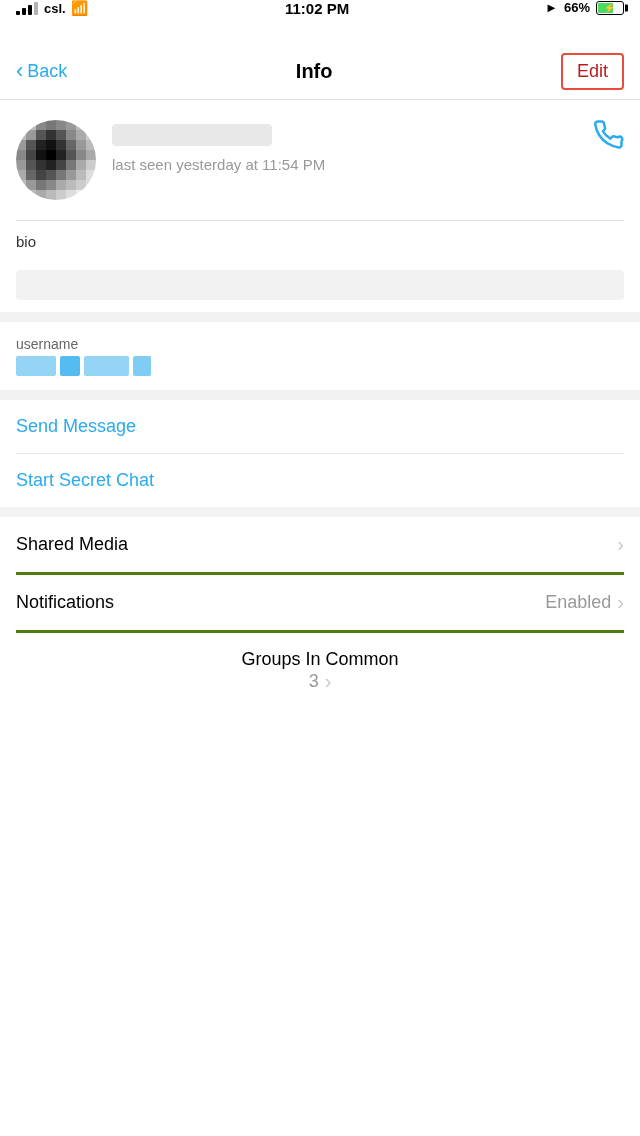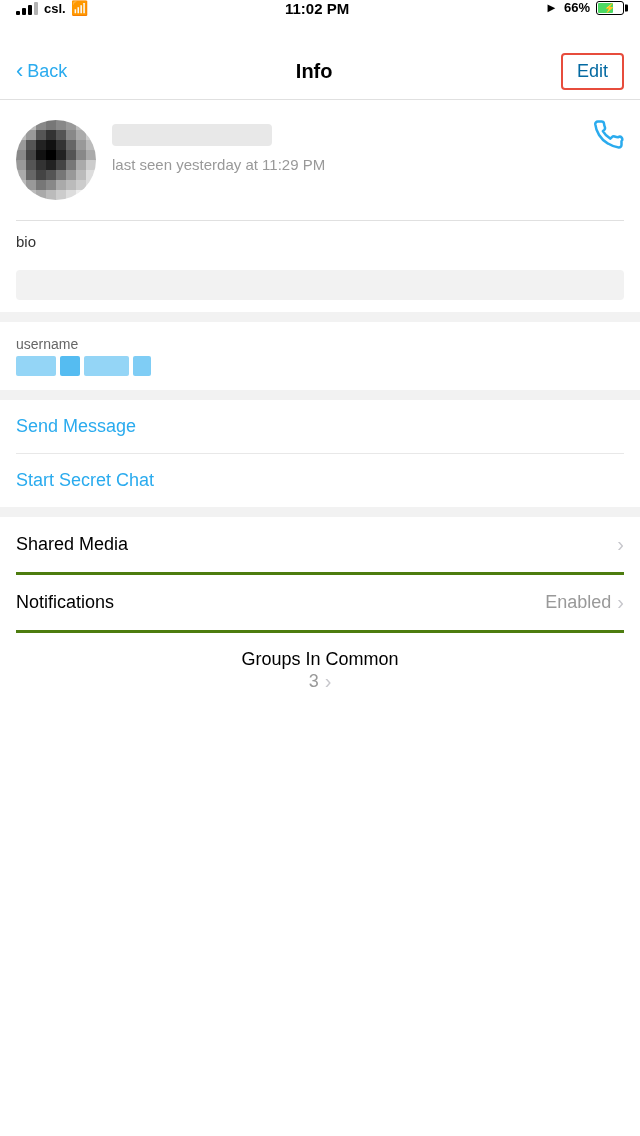--- a/index.html
+++ b/index.html
@@ -119,21 +119,21 @@
       font-size: 22px;
       line-height: 1;
       margin-top: -2px;
     }
     .nav-title {
       font-size: 20px;
       font-weight: 700;
       color: #000;
     }
     .nav-edit {
-      color: #0369a1;
+      color: #b91c1c;
       font-size: 18px;
       cursor: pointer;
       border: 2.5px solid #e74c3c;
       padding: 6px 14px;
       border-radius: 4px;
     }
 
     
     .profile-section {
       background: #fff;
@@ -397,21 +397,21 @@
         <div class="px" style="background:#bbb;"></div>
         <div class="px" style="background:#ccc;"></div>
         <div class="px" style="background:#ddd;"></div>
         <div class="px" style="background:#eee;"></div>
         <div class="px" style="background:#eee;"></div>
       </div>
     </div>
 
     <div class="profile-info">
       <div class="profile-name-placeholder"></div>
-      <div class="profile-status">last seen yesterday at 11:29 PM</div>
+      <div class="profile-status">last seen yesterday at 11:54 PM</div>
     </div>
 
     <div class="profile-call">
       <svg width="30" height="30" viewBox="0 0 24 24" fill="none" stroke="#2aabee" stroke-width="2" stroke-linecap="round" stroke-linejoin="round">
         <path d="M22 16.92v3a2 2 0 0 1-2.18 2 19.79 19.79 0 0 1-8.63-3.07A19.5 19.5 0 0 1 4.07 12a19.79 19.79 0 0 1-3.07-8.67A2 2 0 0 1 3 1.21h3a2 2 0 0 1 2 1.72c.127.96.361 1.903.7 2.81a2 2 0 0 1-.45 2.11L7.09 8.91a16 16 0 0 0 6 6l1.27-1.27a2 2 0 0 1 2.11-.45c.907.339 1.85.573 2.81.7A2 2 0 0 1 22 16.92z"></path>
       </svg>
     </div>
   </div>
 
   <div class="bio-section">

